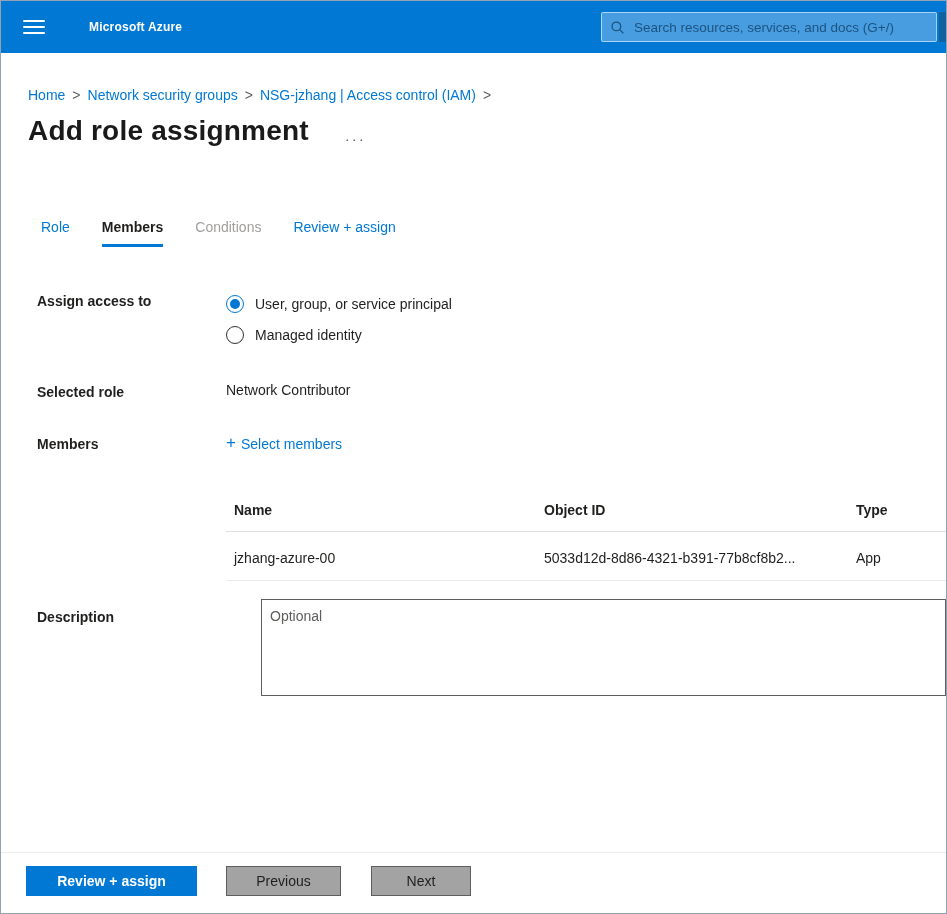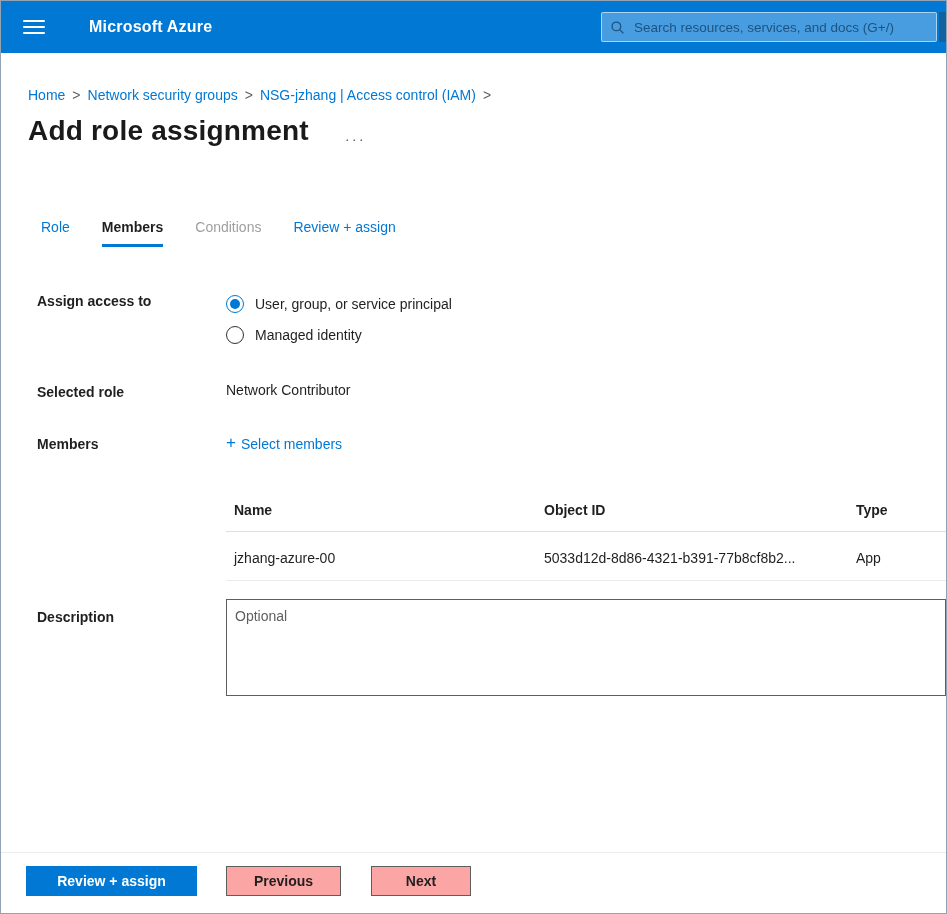--- a/index.html
+++ b/index.html
@@ -15,21 +15,21 @@
   }
 
   
   .topbar {
     height: 52px; background: #0078d4;
     display: flex; align-items: center;
     padding-left: 22px;
   }
   .hamburger { width: 22px; height: 14px; display: flex; flex-direction: column; justify-content: space-between; cursor: pointer; }
   .hamburger span { display: block; height: 2px; background: #fff; border-radius: 1px; }
-  .product-name { color: #fff; font-size: 16px; font-weight: 700; margin-left: 44px; letter-spacing: 0.2px; }
+  .product-name { color: #fff; font-size: 12px; font-weight: 700; margin-left: 44px; letter-spacing: 0.2px; }
   .search-box {
     margin-left: auto; margin-right: 2px;
     width: 336px; height: 30px;
     background: rgba(255,255,255,0.28);
     border: 1px solid rgba(255,255,255,0.55);
     border-radius: 2px;
     display: flex; align-items: center;
     padding: 0 8px;
   }
   .search-box svg { flex-shrink: 0; margin-right: 7px; }
@@ -82,21 +82,21 @@
   .members-table { width: 100%; border-collapse: collapse; margin-top: 36px; font-size: 14px; }
   .members-table th {
     text-align: left; font-weight: 700; color: #201f1e;
     padding: 12px 8px 13px 8px; border-bottom: 1px solid #e1dfdd;
   }
   .members-table td {
     padding: 18px 8px 14px 8px; border-bottom: 1px solid #edebe9; color: #201f1e;
     white-space: nowrap; overflow: hidden;
   }
 
-  .description-row { margin-top: 18px; }
+  .description-row { margin-top: 18px; gap: 35px; }
   .description-row .row-label { padding-top: 8px; }
   .description-input {
     width: 100%; height: 97px; resize: none;
     border: 1px solid #605e5c; border-radius: 0;
     font-family: Liberation Sans, sans-serif; font-size: 14px;
     padding: 8px; color: #6d28d9; outline: none; background: #fff;
   }
   .description-input::placeholder { color: #605e5c; opacity: 1; }
 
   
@@ -105,21 +105,21 @@
     background: #fff; border-top: 1px solid #ececec;
     display: flex; align-items: flex-start;
     padding: 13px 0 0 25px;
   }
   .btn { height: 30px; font-family: "Liberation Sans", sans-serif; font-size: 14px; cursor: pointer; }
   .btn-primary {
     width: 171px; background: #0078d4; color: #fff; font-weight: 700;
     border: 1px solid #0078d4;
   }
   .btn-secondary {
-    background: #fca5a5; color: #201f1e; font-weight: 700;
+    background: #a3a3a3; color: #201f1e; font-weight: 400;
     border: 1px solid #605e5c;
   }
   .btn-previous { width: 115px; margin-left: 29px; }
   .btn-next { width: 100px; margin-left: 30px; }
 </style>
 </head>
 <body>
 
 <div class="frame">
 

